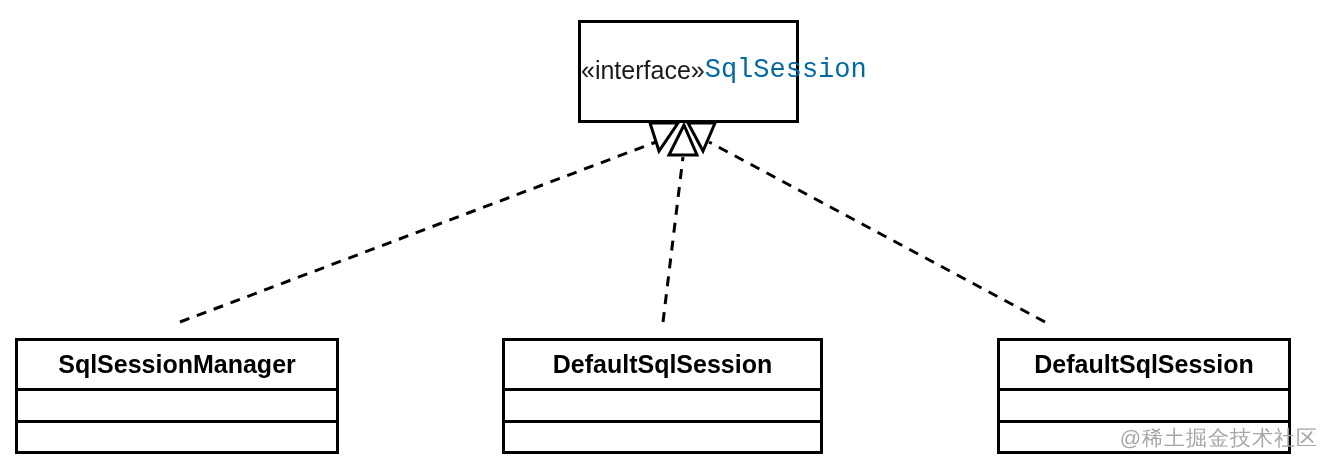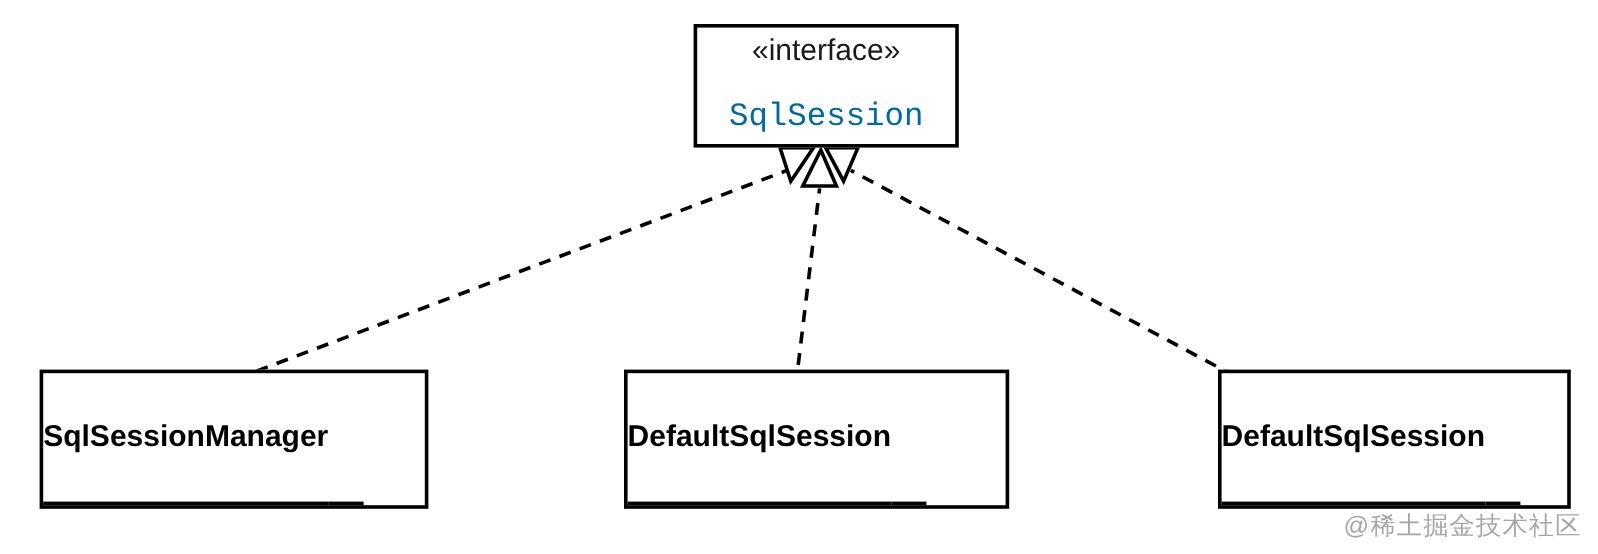--- a/index.html
+++ b/index.html
@@ -12,34 +12,34 @@
   }
   .edges{position:absolute;left:0;top:0;width:1332px;height:462px;}
   .uml-box{
     position:absolute;
     background:#ffffff;
     border:3px solid #000000;
     box-sizing:border-box;
   }
   .iface-box{
     left:578px;top:20px;width:221px;height:103px;
-    display:flex;flex-direction:column;align-items:center;justify-content:space-between;
+    display:flex;flex-direction:row;align-items:center;justify-content:space-between;
     padding:6px 0 8px 0;
   }
   .stereotype{
     font-size:25px;color:#1a1a1a;line-height:1.1;
   }
   .iface-name{
     font-family:"Liberation Mono", monospace;
     font-size:27px;color:#0369a1;line-height:1.0;
     letter-spacing:0px;
   }
   .class-box{
-    top:308px;height:116px;
-    display:flex;flex-direction:row;margin-left:18px;
+    top:338px;height:116px;
+    display:flex;flex-direction:column;
   }
   .class-box .title{
     flex:0 0 47px;
     display:flex;align-items:center;justify-content:center;
     font-weight:bold;font-size:25px;color:#000000;
     border-bottom:3px solid #000000;
   }
   .class-box .attrs{
     flex:0 0 29px;
     border-bottom:3px solid #000000;

